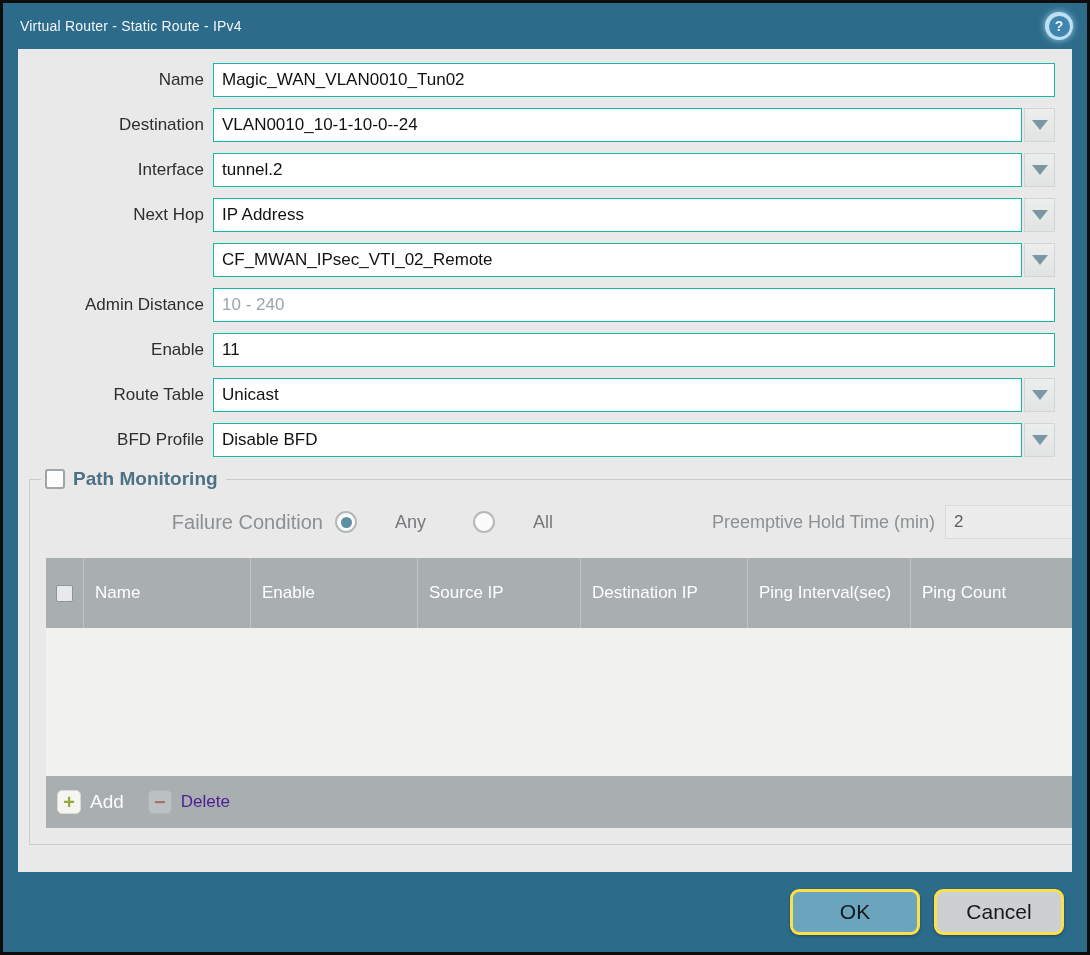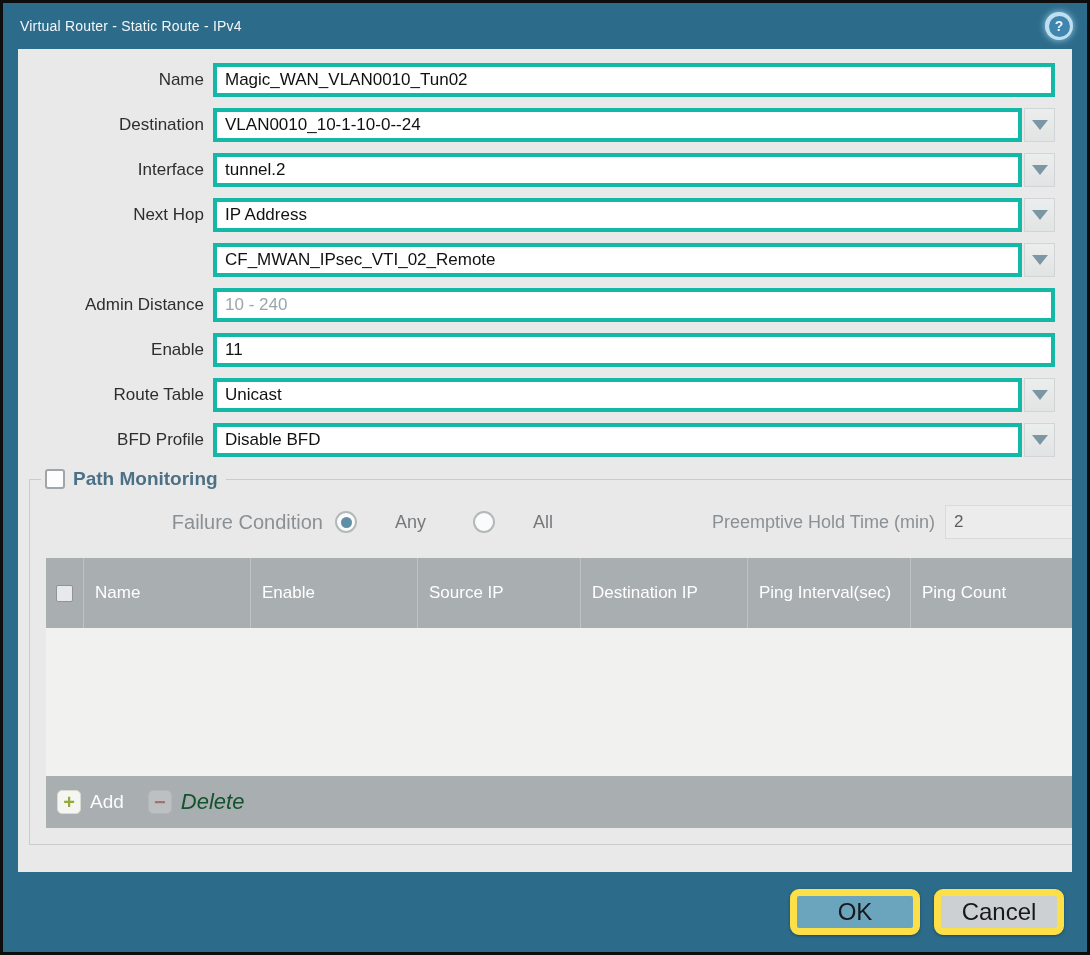--- a/index.html
+++ b/index.html
@@ -54,21 +54,21 @@
   .form-row .lbl {
     width: 195px; flex: 0 0 195px;
     text-align: right; padding-right: 9px;
     font-size: 17px; color: #2e2e2e;
     line-height: 34px;
     white-space: nowrap;
   }
   .field { flex: 1 1 auto; display: flex; }
   .field input[type=text] {
     flex: 1 1 auto; height: 34px;
-    border: 4px solid #14b8a6;
+    border: 1px solid #14b8a6;
     background: #fff;
     font-family: "Liberation Sans", sans-serif;
     font-size: 17px; color: #111;
     padding: 0 8px;
     outline: none;
     min-width: 0;
   }
   .field input::placeholder { color: #9aa6ad; }
   .drop-btn {
     flex: 0 0 31px; width: 31px; height: 34px;
@@ -182,35 +182,35 @@
   .tool-btn { display: flex; align-items: center; cursor: pointer; margin-right: 24px; }
   .tool-icon {
     width: 24px; height: 24px; border-radius: 5px;
     display: flex; align-items: center; justify-content: center;
     font-size: 20px; font-weight: bold;
     margin-right: 9px;
   }
   .add .tool-icon { background: #f5f6f2; border: 1px solid #d9dbd2; color: #93aa3c; }
   .add .tool-label { color: #fdfdfd; font-size: 19px; }
   .delete .tool-icon { background: #bcc0c2; border: 1px solid #b2b6b8; color: #a66f6f; }
-  .delete .tool-label { color: #14532d; font-size: 22px; font-style: italic; }
+  .delete .tool-label { color: #4c1d95; font-size: 17px; }
 
   
   .bottom-band {
     flex: 0 0 80px; height: 80px;
     background: #2d6b8b;
     display: flex; align-items: center; justify-content: flex-end;
     padding-right: 23px; gap: 14px;
   }
   .btn {
     width: 130px; height: 46px;
     border-radius: 9px;
-    border: 7px solid #fde047;
+    border: 3px solid #fde047;
     font-family: "Liberation Sans", sans-serif;
-    font-size: 24px; color: #17191a;
+    font-size: 21px; color: #17191a;
     cursor: pointer;
     box-shadow: 0 1px 3px rgba(0,0,0,.35);
   }
   .btn-ok { background: #6ba4bd; }
   .btn-cancel { background: #ccd0d3; }
 </style>
 </head>
 <body>
 
 <div class="window">

